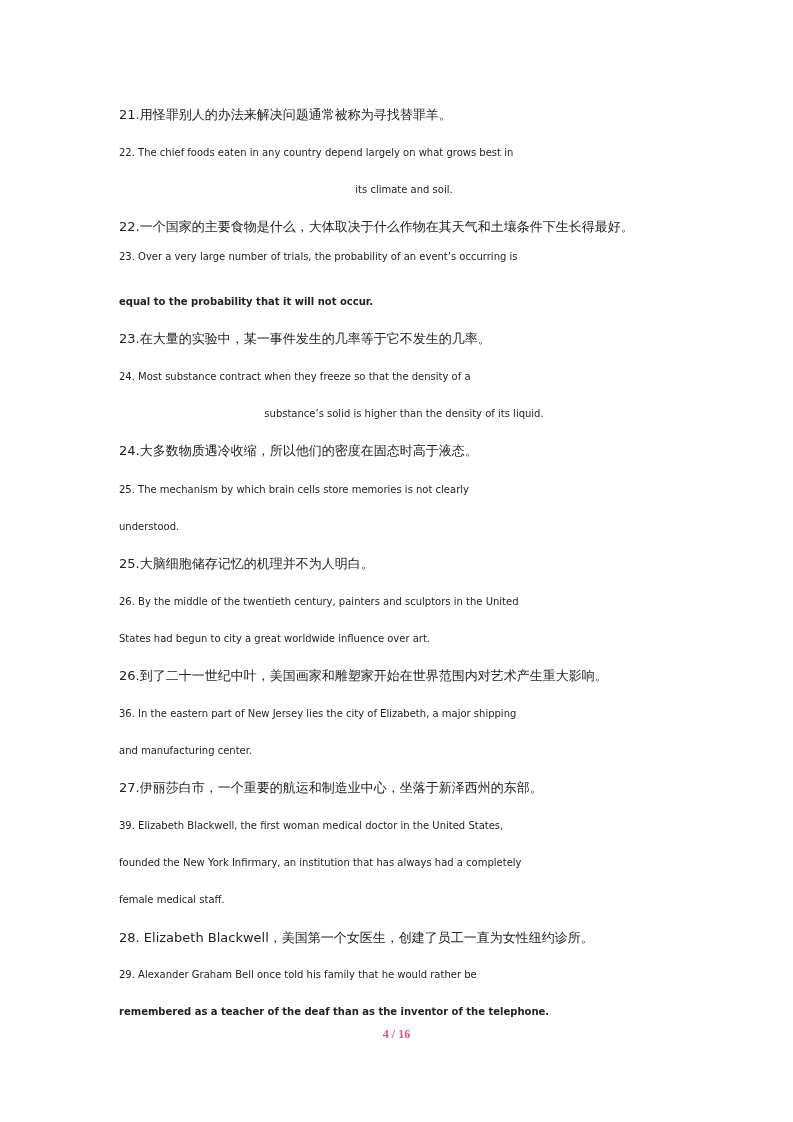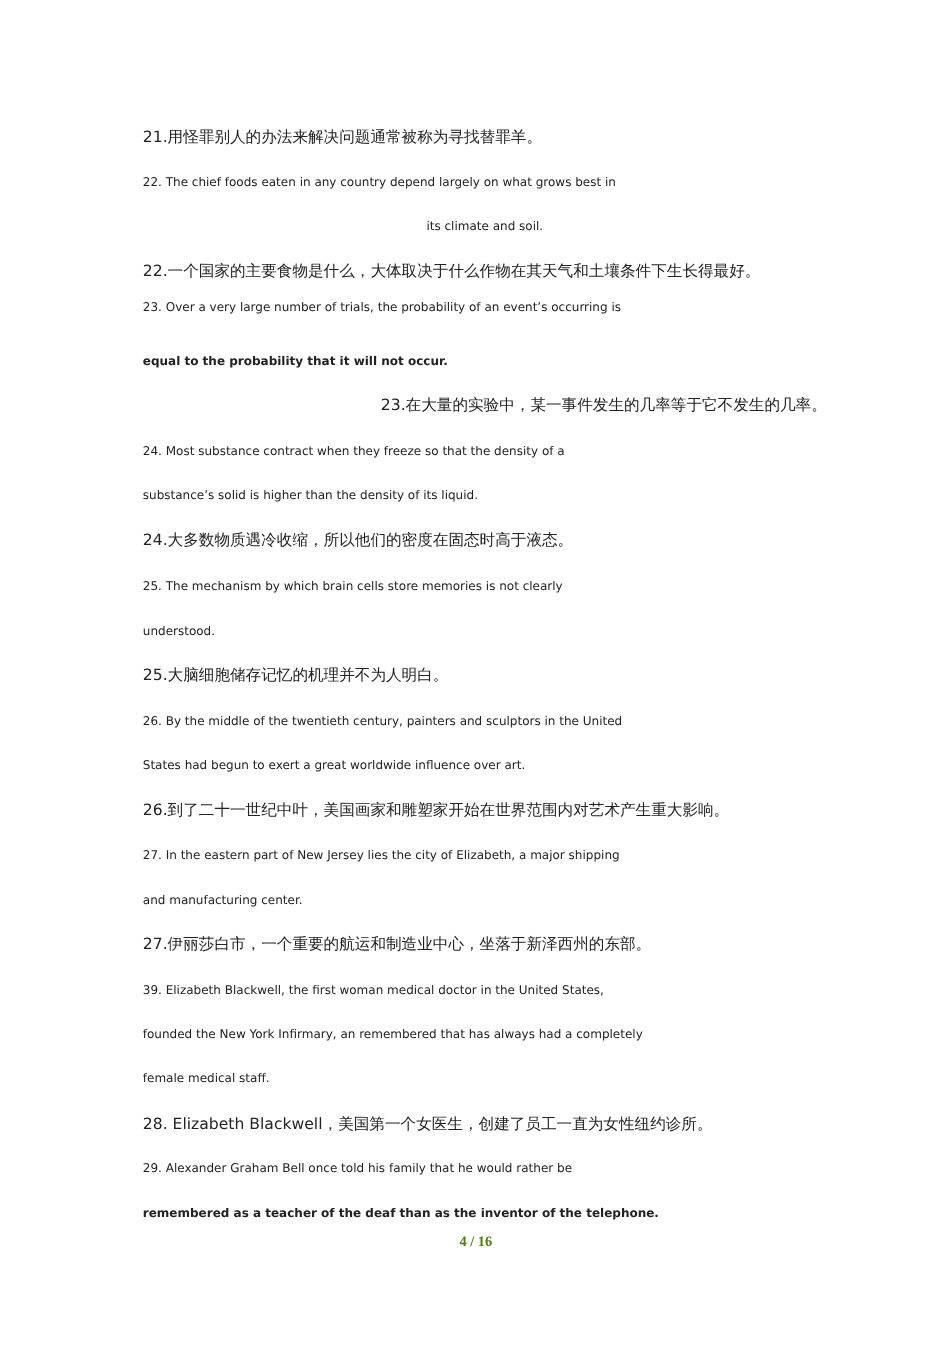--- a/index.html
+++ b/index.html
@@ -6,48 +6,48 @@
   body { width: 793px; height: 1122px; position: relative; overflow: hidden; }
   .page { position: absolute; left: 0; top: 0; width: 793px; height: 790px; background: #fff; }
   .line {
     position: absolute; left: 119px; width: 570px;
     font-family: "DejaVu Sans", sans-serif; font-size: 10px; color: #222;
     white-space: nowrap; line-height: 20px;
   }
   .line.zh { font-family: "DejaVu Sans", sans-serif; font-size: 13px; }
   .footer {
     position: absolute; top: 1027px; left: 0; width: 793px; text-align: center;
-    font-family: "Liberation Serif", serif; font-weight: bold; font-size: 12px; color: #4d7c0f;
+    font-family: "Liberation Serif", serif; font-weight: bold; font-size: 12px; color: #ec4899;
   }
 </style>
 </head>
 <body>
 
 <div class="page">
   <div id="lines">
       <div class="line zh" style="top: 105px;">21.用怪罪别人的办法来解决问题通常被称为寻找替罪羊。</div>
       <div class="line" style="top: 143px;">22. The chief foods eaten in any country depend largely on what grows best in</div>
       <div class="line" style="top: 180px; text-align: center;">its climate and soil.</div>
       <div class="line zh" style="top: 217px;">22.一个国家的主要食物是什么，大体取决于什么作物在其天气和土壤条件下生长得最好。</div>
       <div class="line" style="top: 247px;">23. Over a very large number of trials, the probability of an event’s occurring is</div>
       <div class="line" style="top: 292px; font-weight: bold;">equal to the probability that it will not occur.</div>
-      <div class="line zh" style="top: 329px; text-align: right;">23.在大量的实验中，某一事件发生的几率等于它不发生的几率。</div>
+      <div class="line zh" style="top: 329px;">23.在大量的实验中，某一事件发生的几率等于它不发生的几率。</div>
       <div class="line" style="top: 367px;">24. Most substance contract when they freeze so that the density of a</div>
-      <div class="line" style="top: 404px;">substance’s solid is higher than the density of its liquid.</div>
+      <div class="line" style="top: 404px; text-align: center;">substance’s solid is higher than the density of its liquid.</div>
       <div class="line zh" style="top: 441px;">24.大多数物质遇冷收缩，所以他们的密度在固态时高于液态。</div>
       <div class="line" style="top: 480px;">25. The mechanism by which brain cells store memories is not clearly</div>
       <div class="line" style="top: 517px;">understood.</div>
       <div class="line zh" style="top: 554px;">25.大脑细胞储存记忆的机理并不为人明白。</div>
       <div class="line" style="top: 592px;">26. By the middle of the twentieth century, painters and sculptors in the United</div>
-      <div class="line" style="top: 629px;">States had begun to exert a great worldwide influence over art.</div>
+      <div class="line" style="top: 629px;">States had begun to city a great worldwide influence over art.</div>
       <div class="line zh" style="top: 666px;">26.到了二十一世纪中叶，美国画家和雕塑家开始在世界范围内对艺术产生重大影响。</div>
-      <div class="line" style="top: 704px;">27. In the eastern part of New Jersey lies the city of Elizabeth, a major shipping</div>
+      <div class="line" style="top: 704px;">36. In the eastern part of New Jersey lies the city of Elizabeth, a major shipping</div>
       <div class="line" style="top: 741px;">and manufacturing center.</div>
       <div class="line zh" style="top: 778px;">27.伊丽莎白市，一个重要的航运和制造业中心，坐落于新泽西州的东部。</div>
       <div class="line" style="top: 816px;">39. Elizabeth Blackwell, the first woman medical doctor in the United States,</div>
-      <div class="line" style="top: 853px;">founded the New York Infirmary, an remembered that has always had a completely</div>
+      <div class="line" style="top: 853px;">founded the New York Infirmary, an institution that has always had a completely</div>
       <div class="line" style="top: 890px;">female medical staff.</div>
       <div class="line zh" style="top: 928px;">28. Elizabeth Blackwell，美国第一个女医生，创建了员工一直为女性纽约诊所。</div>
       <div class="line" style="top: 965px;">29. Alexander Graham Bell once told his family that he would rather be</div>
       <div class="line" style="top: 1002px; font-weight: bold;">remembered as a teacher of the deaf than as the inventor of the telephone.</div>
     </div>
   <div class="footer">4 / 16</div>
 </div>
 
 </body></html>

